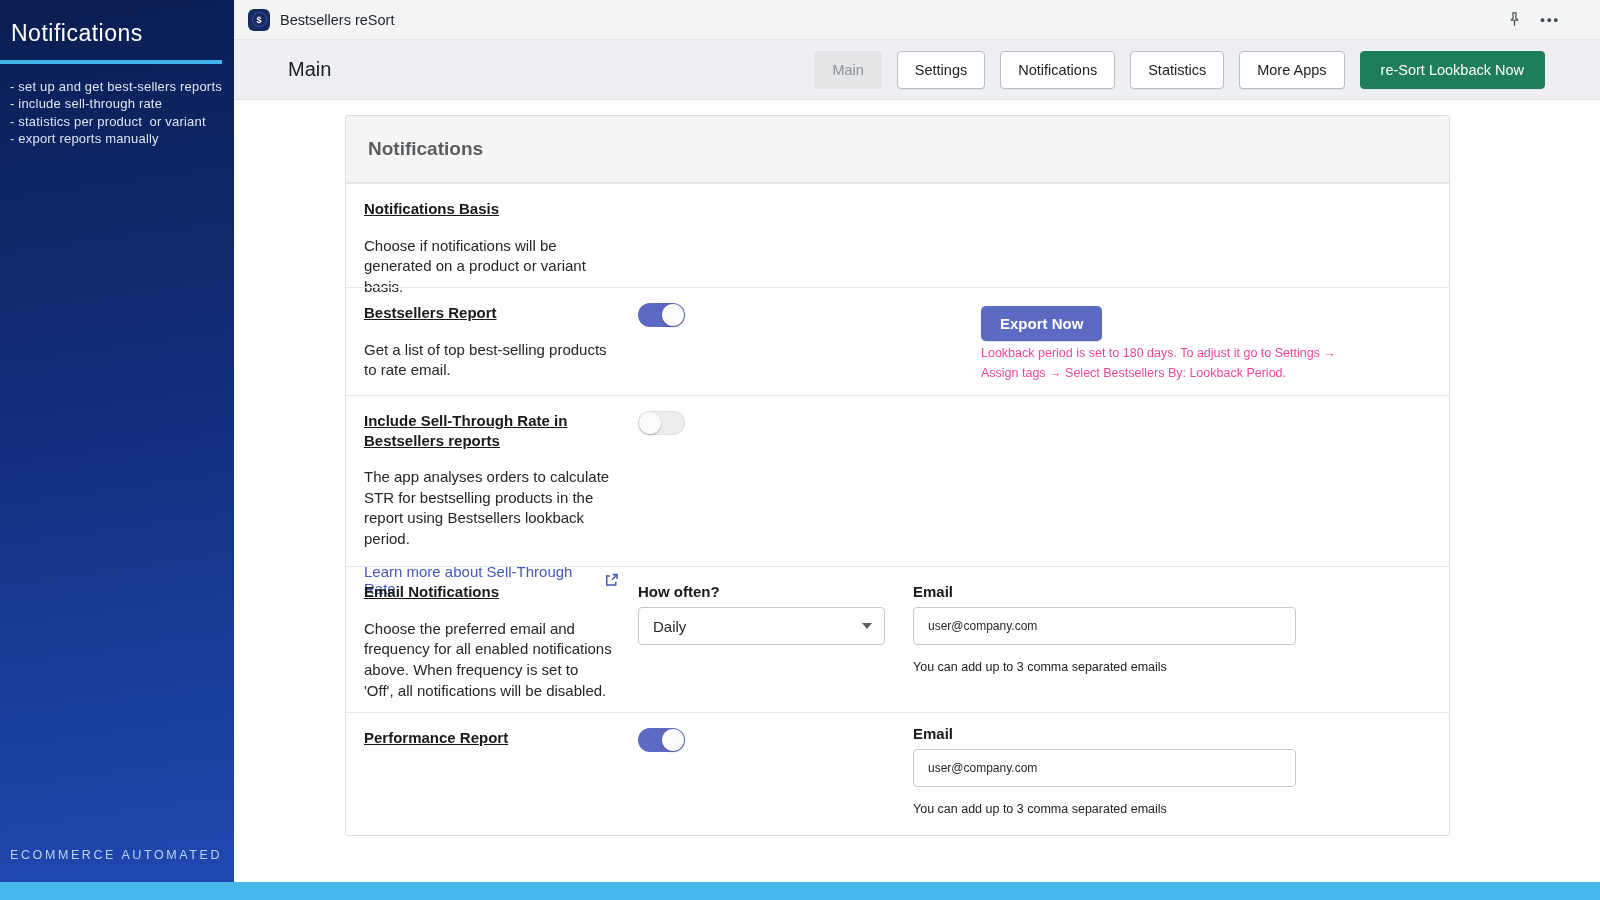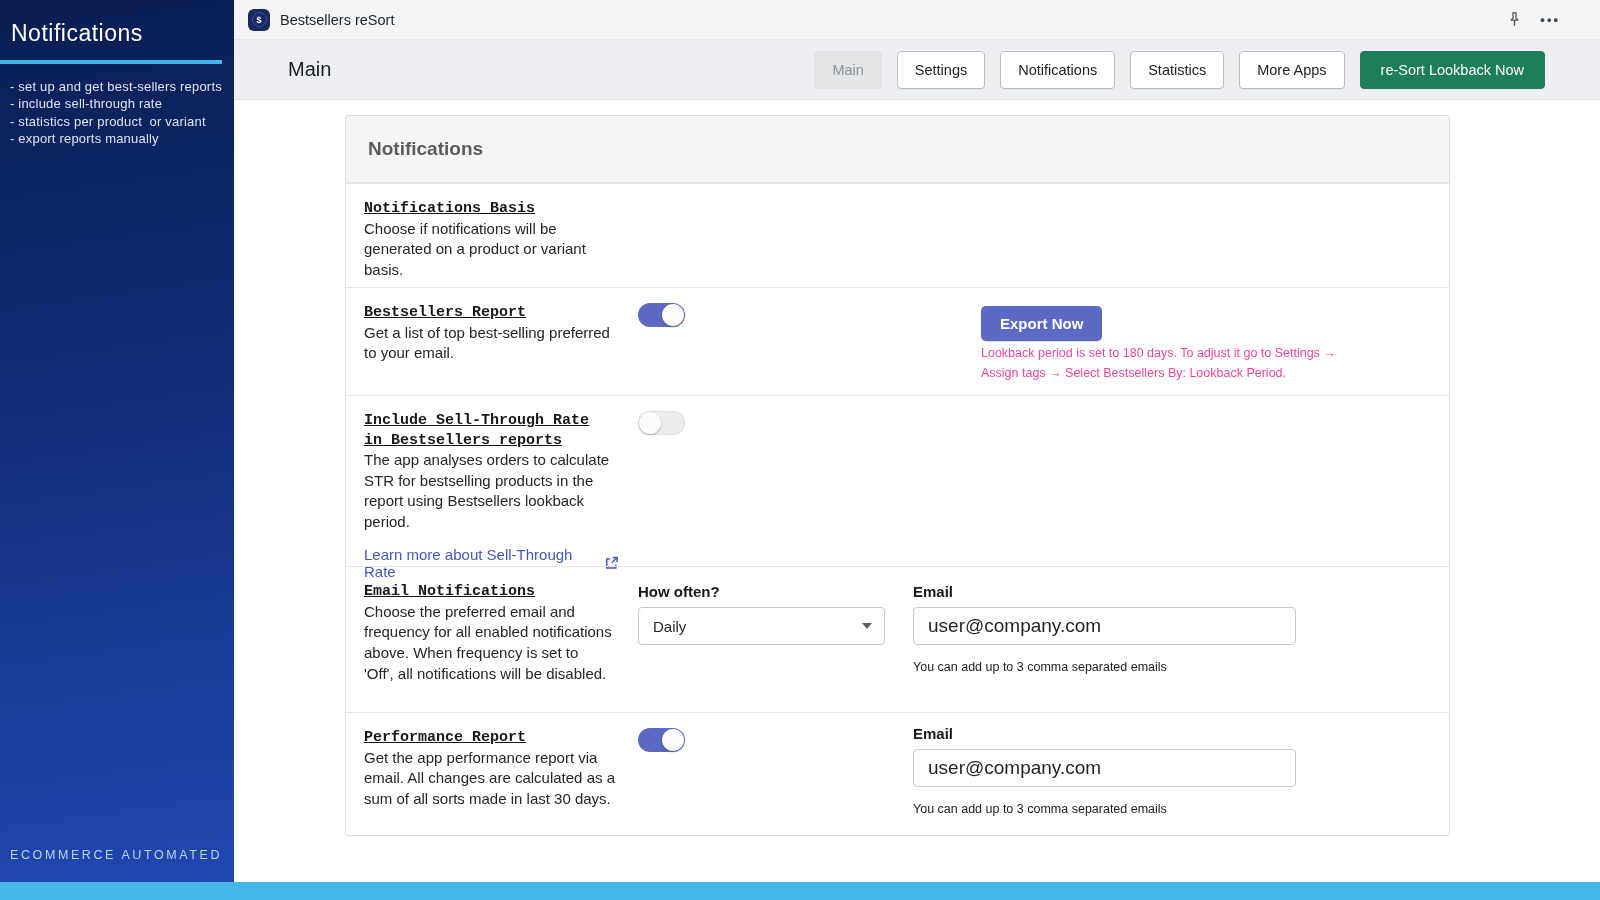--- a/index.html
+++ b/index.html
@@ -51,34 +51,34 @@
   .content { position:absolute; left:234px; top:100px; width:1366px; height:782px; background:#ffffff; }
   .card { position:absolute; left:111px; top:15px; width:1105px;
     border:1px solid #dcdee0; border-radius:3px; background:#fff; }
   .card-header { background:#f5f5f6; border-bottom:1px solid #e1e2e4; height:67px;
     display:flex; align-items:center; padding-left:22px; border-radius:3px 3px 0 0; }
   .card-title { font-size:19px; font-weight:700; color:#5a5d60; }
   .row { position:relative; border-top:1px solid #e7e8ea; }
   .row:first-of-type { border-top:none; }
   .row-left { padding:15px 0 0 18px; width:272px; }
   .sec-title { font-size:15px; font-weight:700; color:#17191c; text-decoration:underline;
-    line-height:1.3;font-family:Liberation Mono, monospace; }
-  .sec-desc { font-size:15px; color:#242629; line-height:1.38; }
+    line-height:1.3; }
+  .sec-desc { margin-top:17px; font-size:15px; color:#242629; line-height:1.38; }
   .learn-link { display:inline-flex; align-items:center; gap:6px; margin-top:13px;
     font-size:15px; color:#4658ba; text-decoration:none; cursor:pointer; }
 
   
   .select { position:absolute; height:38px; border:1px solid #c6c9cc; border-radius:4px;
     background:#fff; display:flex; align-items:center; padding:0 30px 0 14px;
     font-size:15px; color:#1f2326; cursor:pointer; }
   .select .caret { position:absolute; right:12px; top:50%; transform:translateY(-50%);
     width:0; height:0; border-left:5px solid transparent; border-right:5px solid transparent;
     border-top:6px solid #5c5f62; }
   .text-input { position:absolute; height:38px; width:383px; border:1px solid #c6c9cc;
-    border-radius:4px; padding:8px 14px; font-size:19px; color:#1f2326;
+    border-radius:4px; padding:8px 14px; font-size:12px; color:#1f2326;
     font-family:"Liberation Sans",sans-serif; }
   .field-label { position:absolute; font-size:15px; font-weight:700; color:#17191c; }
   .helper { position:absolute; font-size:12.5px; color:#202223; }
 
   .toggle { position:absolute; left:292px; top:15px; width:47px; height:24px; border-radius:12px;
     cursor:pointer; }
   .toggle .knob { position:absolute; top:1px; width:22px; height:22px; border-radius:50%;
     background:#fbfbfb; box-shadow:0 1px 2px rgba(0,0,0,.25); }
   .toggle[data-state="on"] { background:#5c6ac4; }
   .toggle[data-state="on"] .knob { right:1px; }
@@ -146,21 +146,21 @@
     <div class="row" style="height:104px;">
       <div class="row-left">
         <div class="sec-title">Notifications Basis</div>
         <div class="sec-desc" style="width:248px;">Choose if notifications will be generated on a product or variant basis.</div>
       </div>
     </div>
 
     <div class="row" style="height:108px;">
       <div class="row-left">
         <div class="sec-title">Bestsellers Report</div>
-        <div class="sec-desc" style="width:248px;">Get a list of top best-selling preferred to your email.</div>
+        <div class="sec-desc" style="width:248px;">Get a list of top best-selling products to rate email.</div>
       </div>
       <div class="toggle" data-state="on">
         <span class="knob"></span>
       </div>
       <button class="export-btn">Export Now</button>
       <div class="note" style="top:58px;">Lookback period is set to 180 days. To adjust it go to Settings →</div>
       <div class="note" style="top:78px;">Assign tags → Select Bestsellers By: Lookback Period.</div>
     </div>
 
     <div class="row" style="height:171px;">
@@ -192,21 +192,20 @@
         <span class="caret"></span>
       </div>
       <div class="field-label" style="left:567px; top:16px;">Email</div>
       <input class="text-input" style="left: 567px; top: 40px;" value="user@company.com">
       <div class="helper" style="left:567px; top:93px;">You can add up to 3 comma separated emails</div>
     </div>
 
     <div class="row" style="height:123px;">
       <div class="row-left">
         <div class="sec-title">Performance Report</div>
-        <div class="sec-desc" style="width:252px;">Get the app performance report via email. All changes are calculated as a sum of all sorts made in last 30 days.</div>
       </div>
       <div class="toggle" data-state="on">
         <span class="knob"></span>
       </div>
       <div class="field-label" style="left:567px; top:12px;">Email</div>
       <input class="text-input" style="left: 567px; top: 36px;" value="user@company.com">
       <div class="helper" style="left:567px; top:89px;">You can add up to 3 comma separated emails</div>
     </div>
   </div>
 </div>

